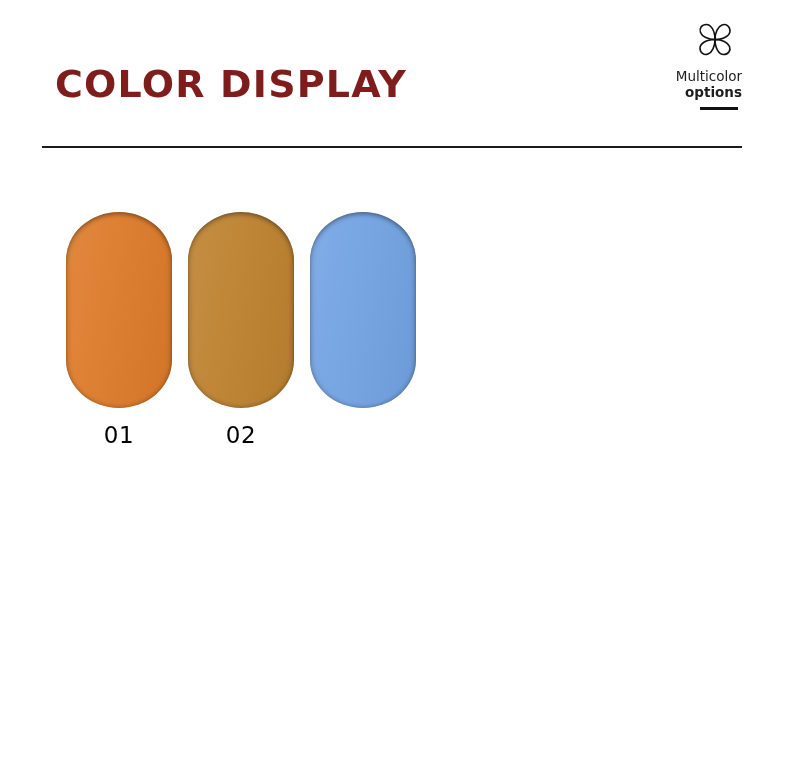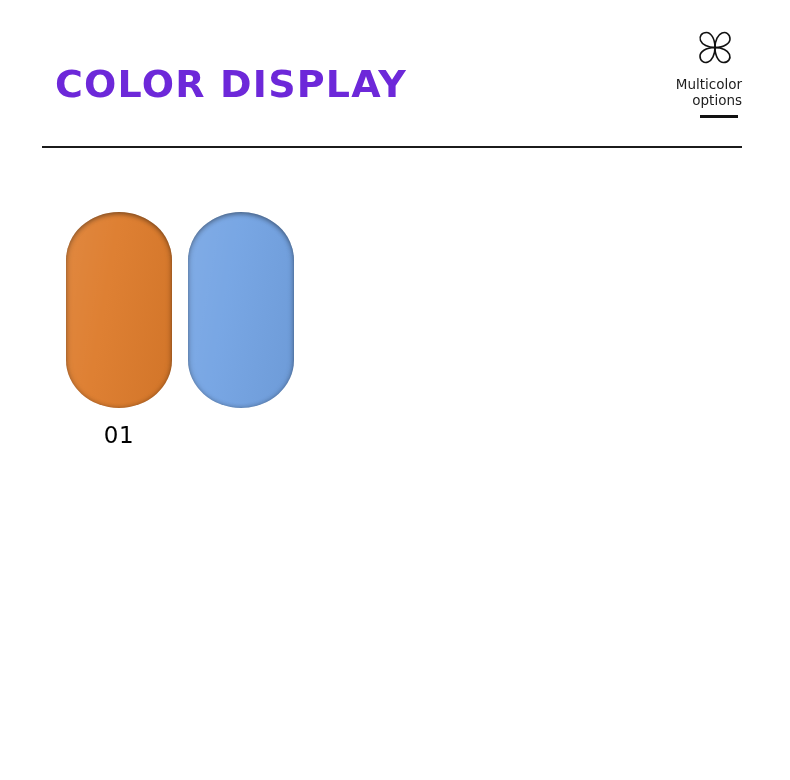--- a/index.html
+++ b/index.html
@@ -22,46 +22,46 @@
 
   
   .page-title {
     position: absolute;
     left: 55px;
     top: 62px;
     font-family: "DejaVu Sans", sans-serif;
     font-size: 38px;
     font-weight: bold;
     letter-spacing: 1.2px;
-    color: #6d28d9;
+    color: #7f1d1d;
     white-space: nowrap;
   }
 
   .badge {
     position: absolute;
     right: 48px;
-    top: 24px;
+    top: 16px;
     width: 108px;
     text-align: right;
   }
   .badge-icon {
     display: block;
     margin: 0 0 4px auto;
     width: 54px;
     height: 48px;
   }
   .badge-text {
     font-family: "DejaVu Sans", sans-serif;
     font-size: 13.5px;
     line-height: 16px;
     color: #1d1d1d;
     text-align: right;
   }
   .badge-line1 { display: block; }
-  .badge-line2 { display: block; }
+  .badge-line2 { display: block; font-weight: bold; }
   .badge-underline {
     display: block;
     width: 38px;
     height: 3px;
     background: #111111;
     margin: 7px 4px 0 auto;
   }
 
   .divider {
     position: absolute;
@@ -146,19 +146,23 @@
   <div class="divider"></div>
 
   <div class="swatch-grid">
 
     <div class="swatch-row">
       <div class="swatch-cell">
         <div class="swatch-chip" style="background-color: rgb(221, 123, 43);"></div>
         <div class="swatch-label">01</div>
       </div>
       <div class="swatch-cell">
+        <div class="swatch-chip" style="background-color: rgb(189, 130, 48);"></div>
+        <div class="swatch-label">02</div>
+      </div>
+      <div class="swatch-cell">
         <div class="swatch-chip" style="background-color: rgb(115, 163, 227);"></div>
       </div>
     </div>
 
 
   </div>
 </div>
 
 </body></html>

